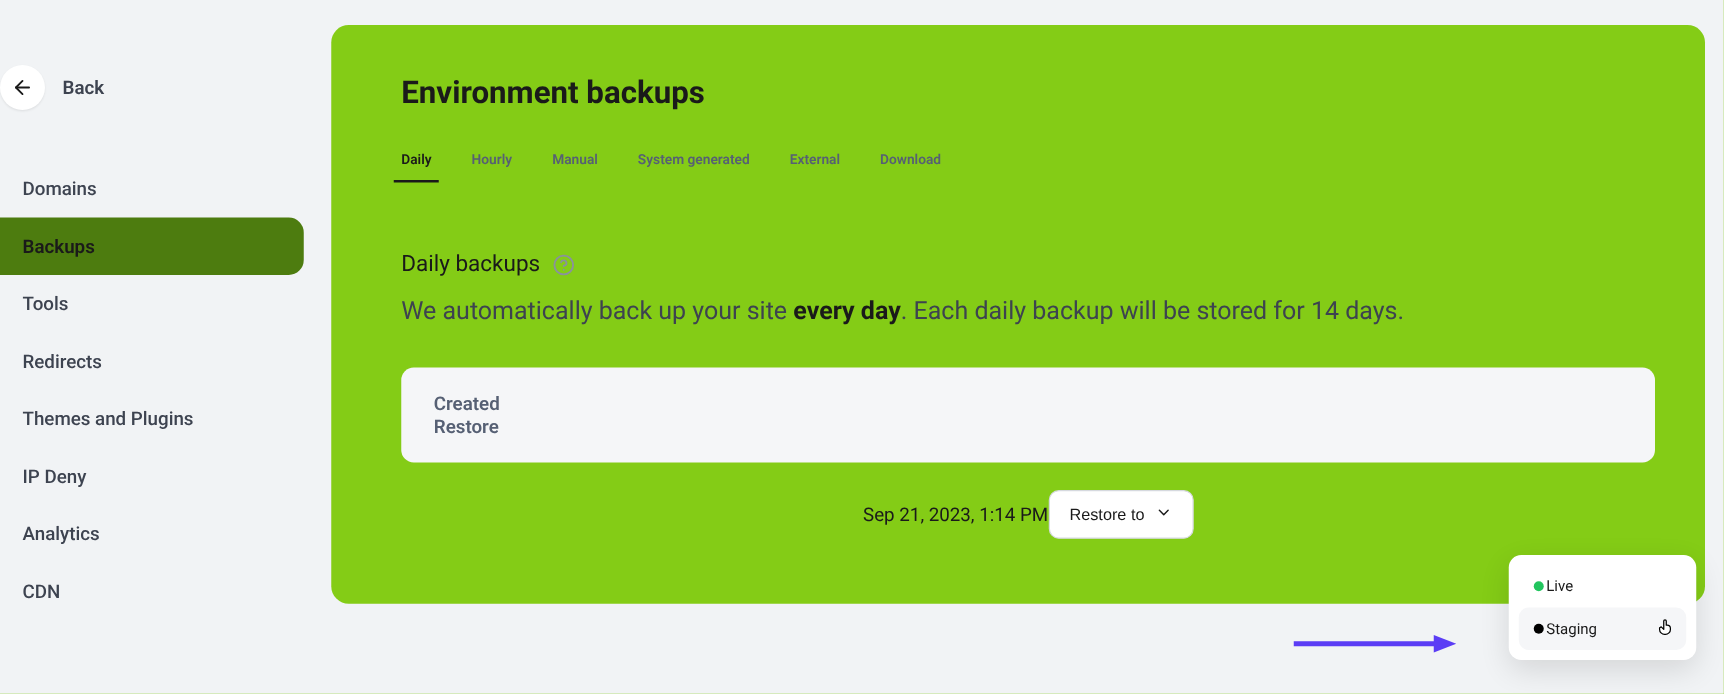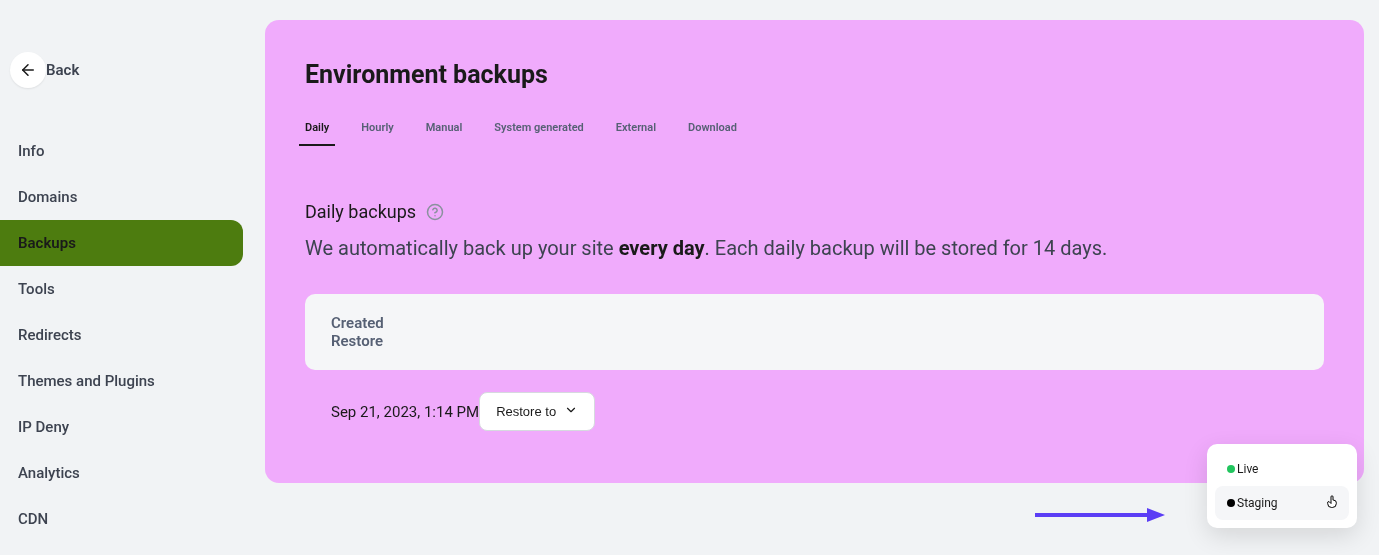--- a/index.html
+++ b/index.html
@@ -15,21 +15,21 @@
 
     
     .sidebar {
       width: 265px;
       padding-top: 52px;
       flex-shrink: 0;
     }
     .back-row {
       display: flex;
       align-items: center;
-      padding-left: 10px;
+      gap: 14px;
       margin-bottom: 40px;
       cursor: pointer;
     }
     .back-circle {
       width: 36px;
       height: 36px;
       border-radius: 50%;
       background: #fff;
       display: flex;
       align-items: center;
@@ -58,23 +58,23 @@
     }
 
     
     .main-area {
       flex: 1;
       padding-top: 20px;
       padding-right: 15px;
       position: relative;
     }
     .panel {
-      background: #f0abfc;
+      background: #84cc16;
       border-radius: 14px;
-      padding: 40px 40px 30px 40px;
+      padding: 40px 40px 30px 56px;
       min-height: 458px;
       width: 100%;
     }
     .page-title {
       font-size: 25px;
       font-weight: 700;
       margin-bottom: 32px;
     }
     .tabs {
       display: flex;
@@ -136,21 +136,21 @@
       background: #f5f6f8;
       border-radius: 10px;
       padding: 20px 26px;
       font-size: 15px;
       font-weight: 600;
       color: #566074;
       flex-direction: column;
     }
     .trow {
       display: flex;
-      justify-content: flex-start;
+      justify-content: center;
       align-items: center;
       padding: 22px 26px;
       font-size: 15px;
     }
     .restore-btn {
       display: inline-flex;
       align-items: center;
       gap: 8px;
       border: 1px solid #d6d9df;
       border-radius: 8px;
@@ -212,21 +212,20 @@
     <div class="back-row">
       <span class="back-circle">
         <svg width="18" height="18" viewBox="0 0 24 24" fill="none" stroke="#1a1a1a" stroke-width="2" stroke-linecap="round" stroke-linejoin="round">
             <line x1="19" y1="12" x2="5" y2="12"></line>
             <polyline points="12 19 5 12 12 5"></polyline>
           </svg>
       </span>
       <span class="back-label">Back</span>
     </div>
     <ul class="nav-list">
-      <li class="nav-item">Info</li>
       <li class="nav-item">Domains</li>
       <li class="nav-item active">Backups</li>
       <li class="nav-item">Tools</li>
       <li class="nav-item">Redirects</li>
       <li class="nav-item">Themes and Plugins</li>
       <li class="nav-item">IP Deny</li>
       <li class="nav-item">Analytics</li>
       <li class="nav-item">CDN</li>
     </ul>
   </aside>

